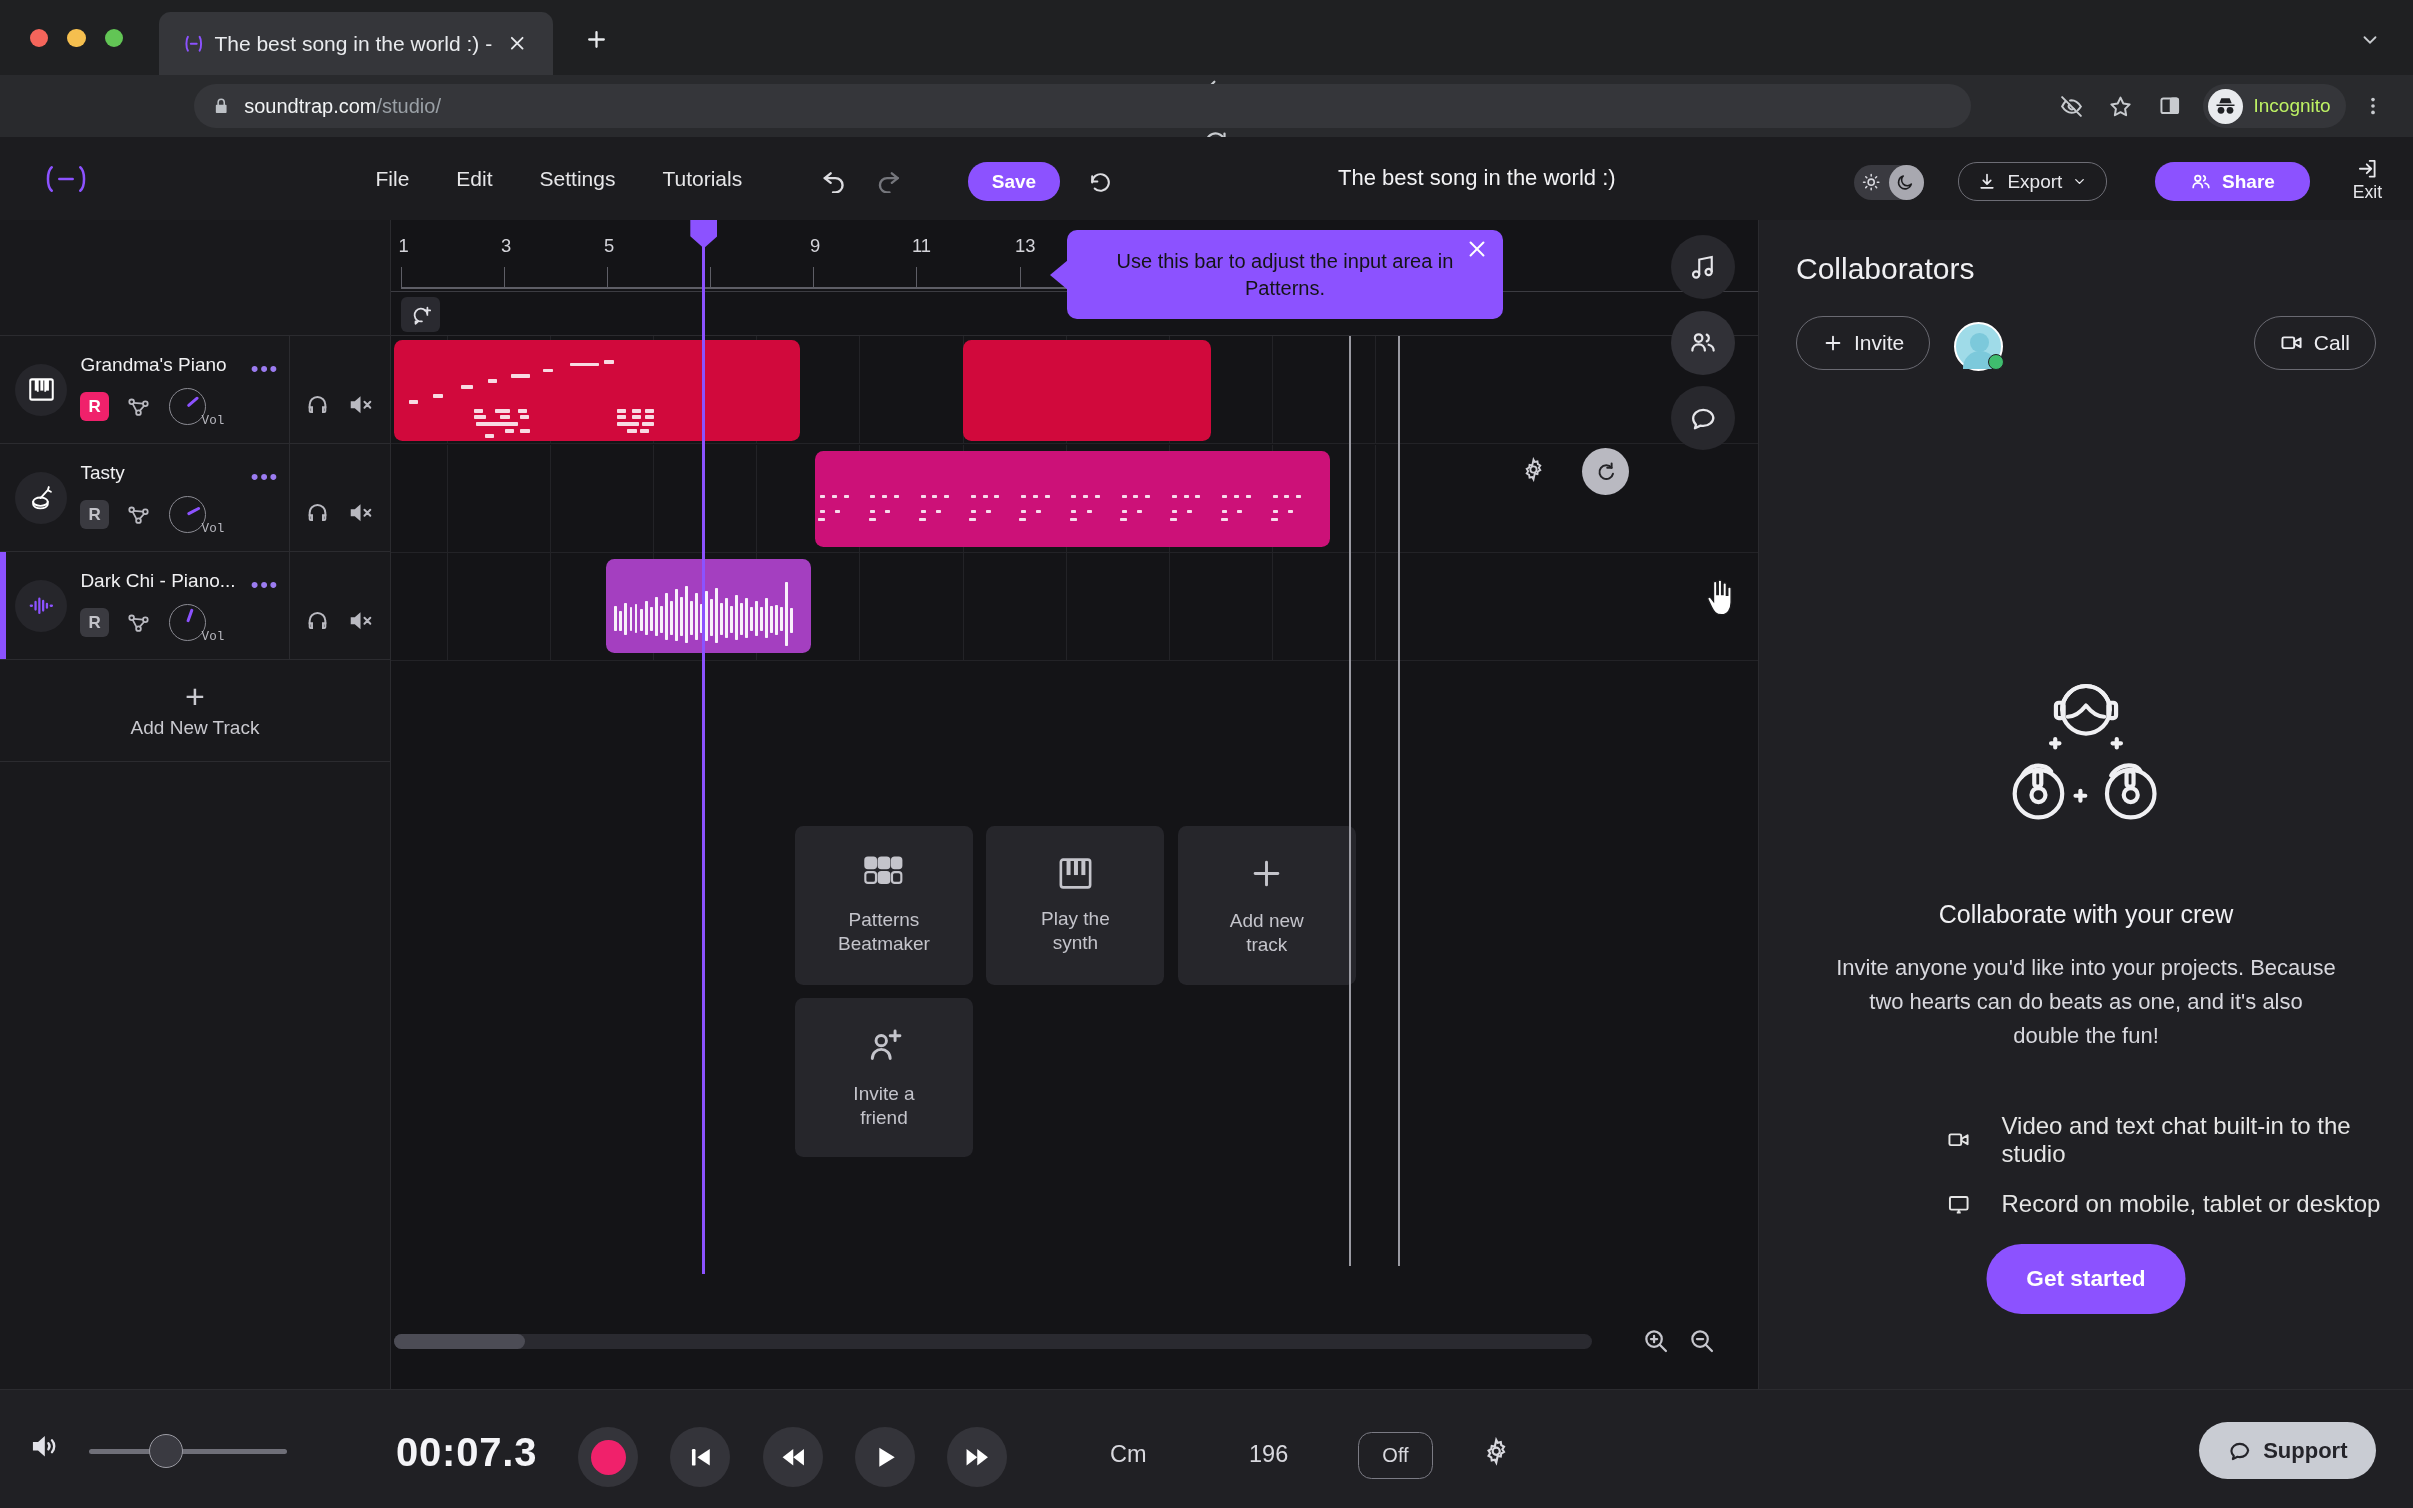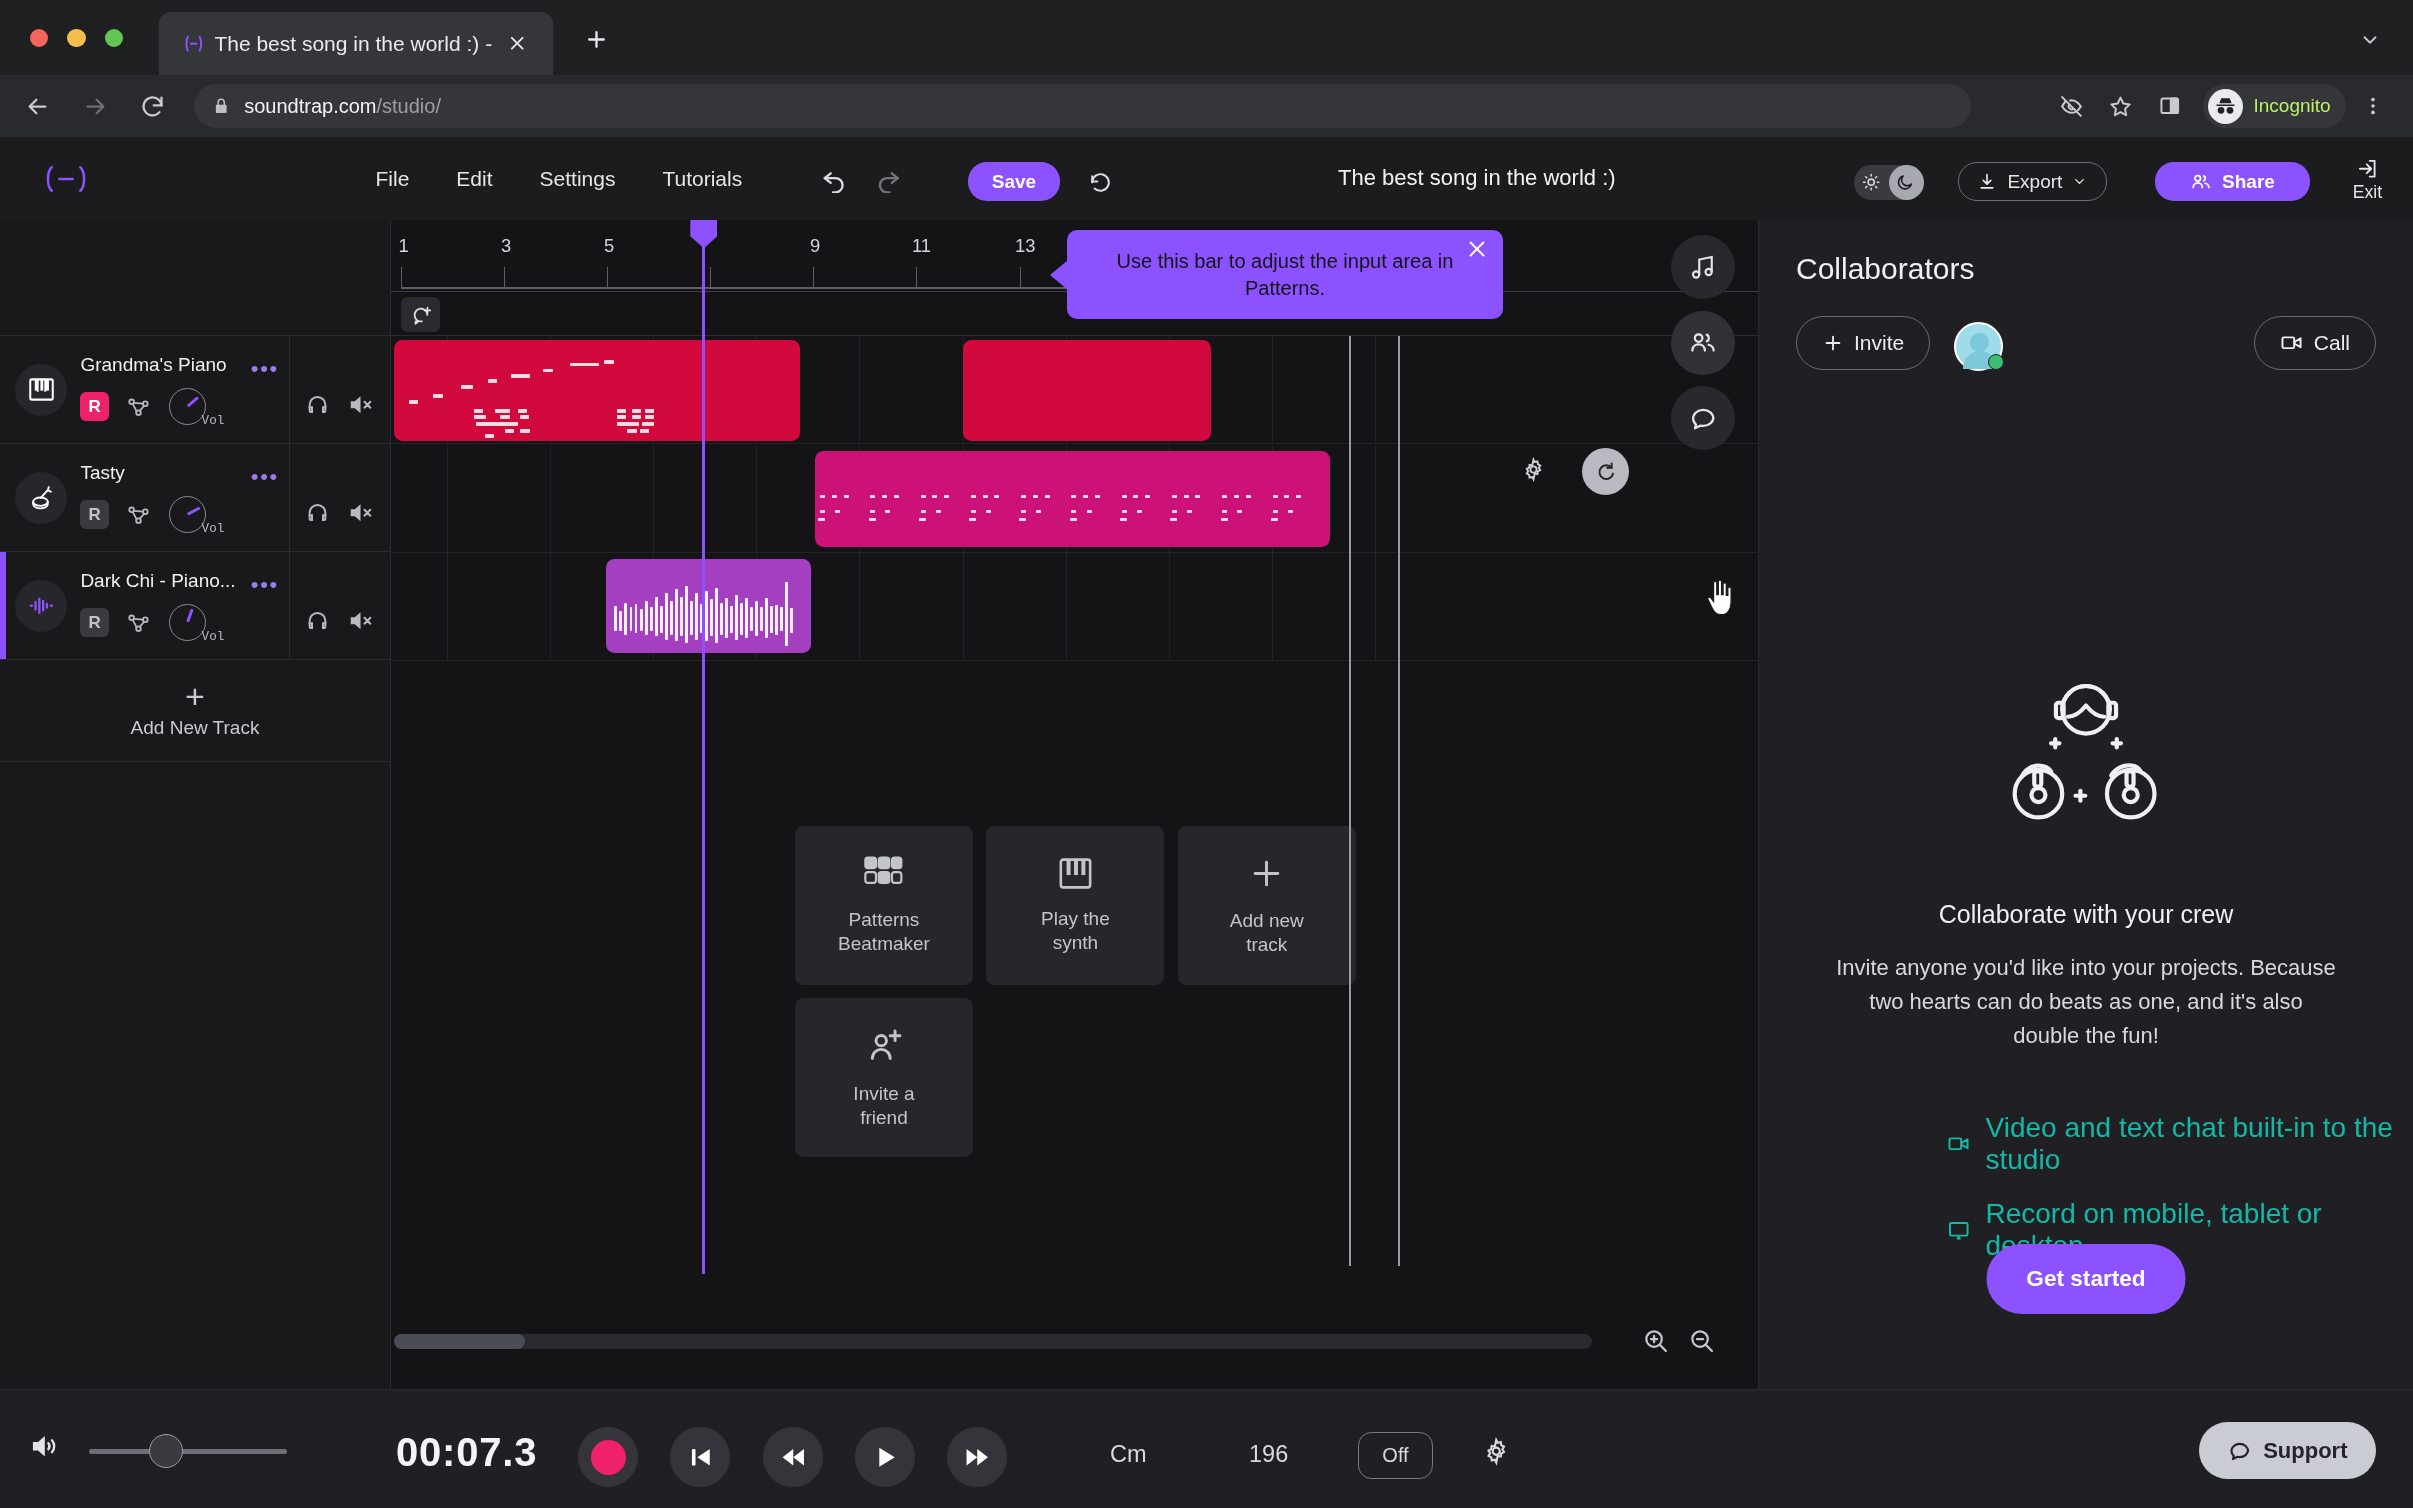--- a/index.html
+++ b/index.html
@@ -47,21 +47,21 @@
     position: absolute; left: 578px; top: 25px; width: 37px; height: 37px;
     color: #e8eaed; font-size: 28.5px; line-height: 35px; text-align: center;
   }
   #tabstrip-menu {
     position: absolute; right: 28.5px; top: 28.5px; width: 30px; height: 30px;
     color: #c8cbcf; font-size: 18.4px; text-align: center; line-height: 30px;
   }
 
   #toolbar {
     position: absolute; top: 75px; left: 0; width: 2413px; height: 62px;
-    background: #292a2d; display: flex; align-items: center;
+    background: #292a2d; display: flex; align-items: center; flex-direction: column;
   }
   .nav-btn {
     width: 39px; height: 39px; margin-left: 18.4px; color: #c8cbcf;
     display: flex; align-items: center; justify-content: center;
   }
   .nav-btn.dim { color: #6c6f74; }
   #omnibox {
     position: absolute; left: 194px; top: 9.2px; width: 1777px; height: 44px;
     background: #35363a; border-radius: 22px; display: flex; align-items: center;
     padding: 0 18.4px;
@@ -298,21 +298,21 @@
   #collab-art { position: absolute; left: 0; right: 0; top: 459px; display: flex; justify-content: center; }
   #collab-h2 {
     position: absolute; left: 0; right: 0; top: 680px; text-align: center;
     color: #f0f0f3; font-size: 25px;
   }
   #collab-body {
     position: absolute; left: 75px; right: 75px; top: 731px; text-align: center;
     color: #d8d8de; font-size: 22px; line-height: 1.55;
   }
   #collab-feats { position: absolute; left: 188px; top: 892px; display: flex; flex-direction: column; gap: 22px; }
-  .feat { display: flex; align-items: center; gap: 15px; color: #14b8a6; font-size: 28px; }
+  .feat { display: flex; align-items: center; gap: 31px; color: #e5e5e5; font-size: 24px; }
   #get-started {
     position: absolute; left: 50%; transform: translateX(-50%); top: 1024px;
     width: 199px; height: 70px; background: #8c52ff; border-radius: 35px;
     color: #fff; font-size: 22.6px; font-weight: 600;
     display: flex; align-items: center; justify-content: center;
   }
 
   
   #transport {
     position: absolute; left: 0; bottom: 0; width: 2413px; height: 119px;

